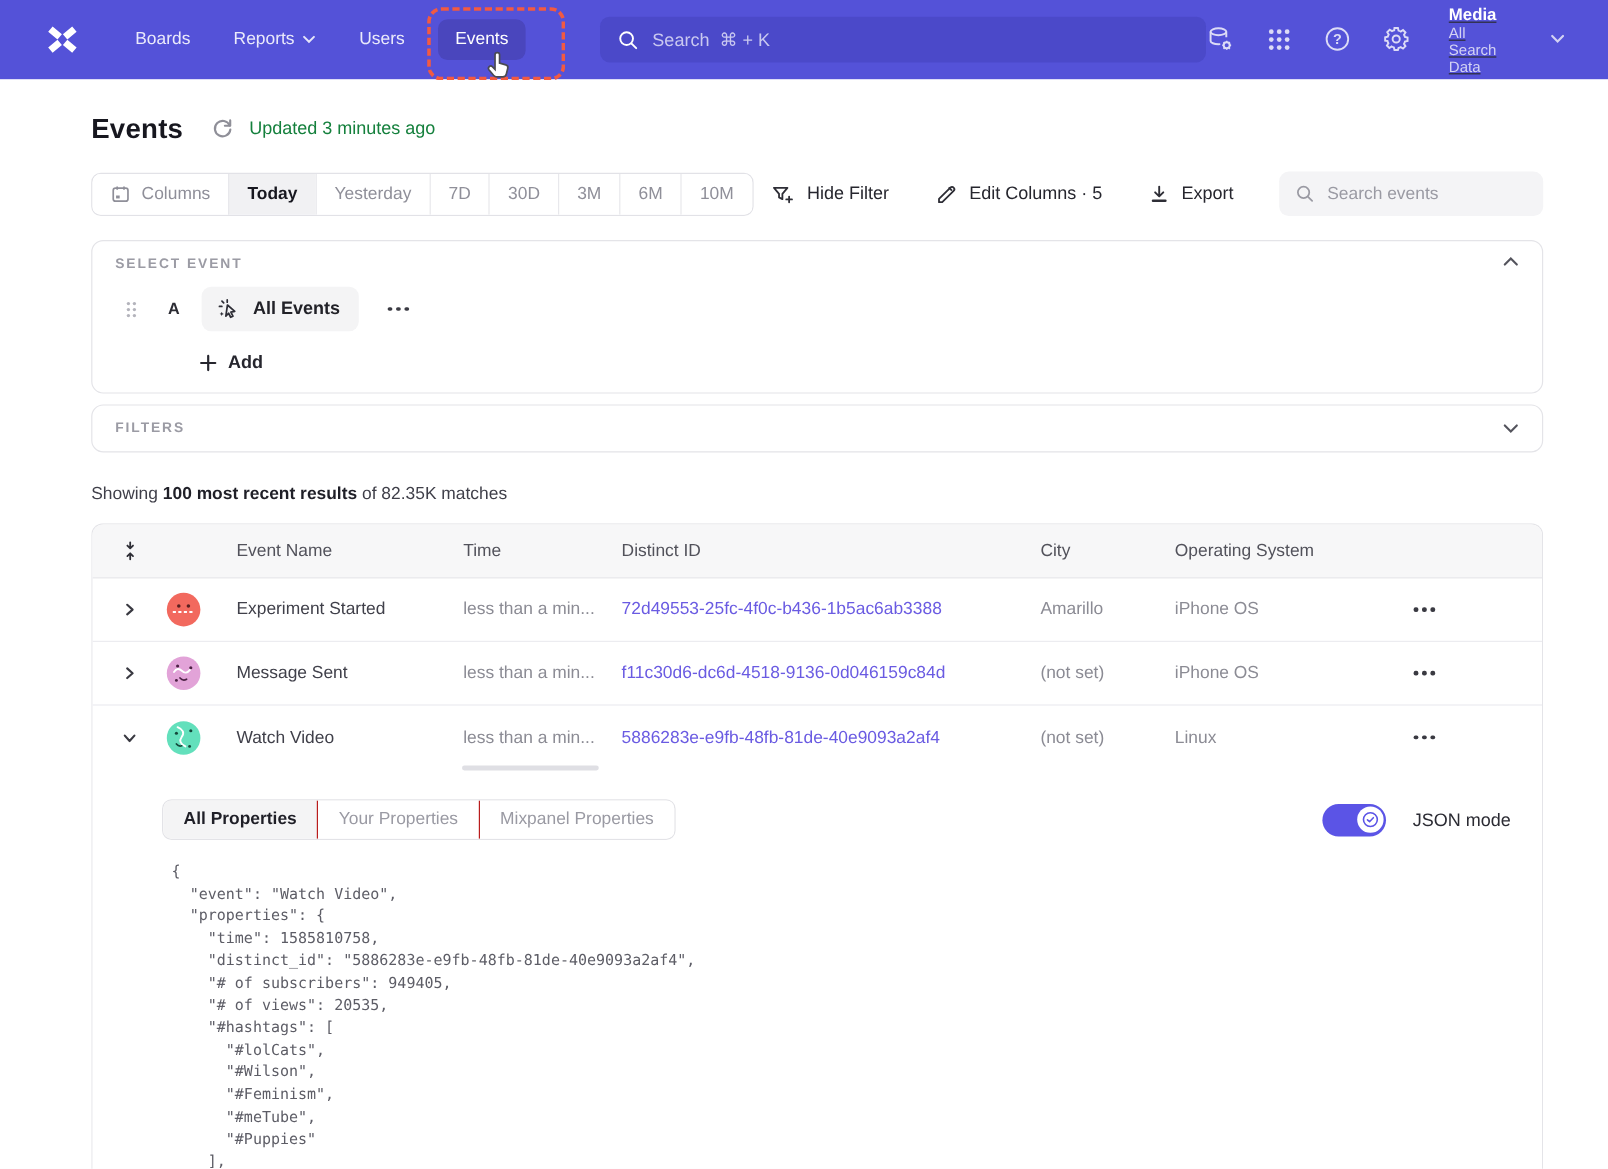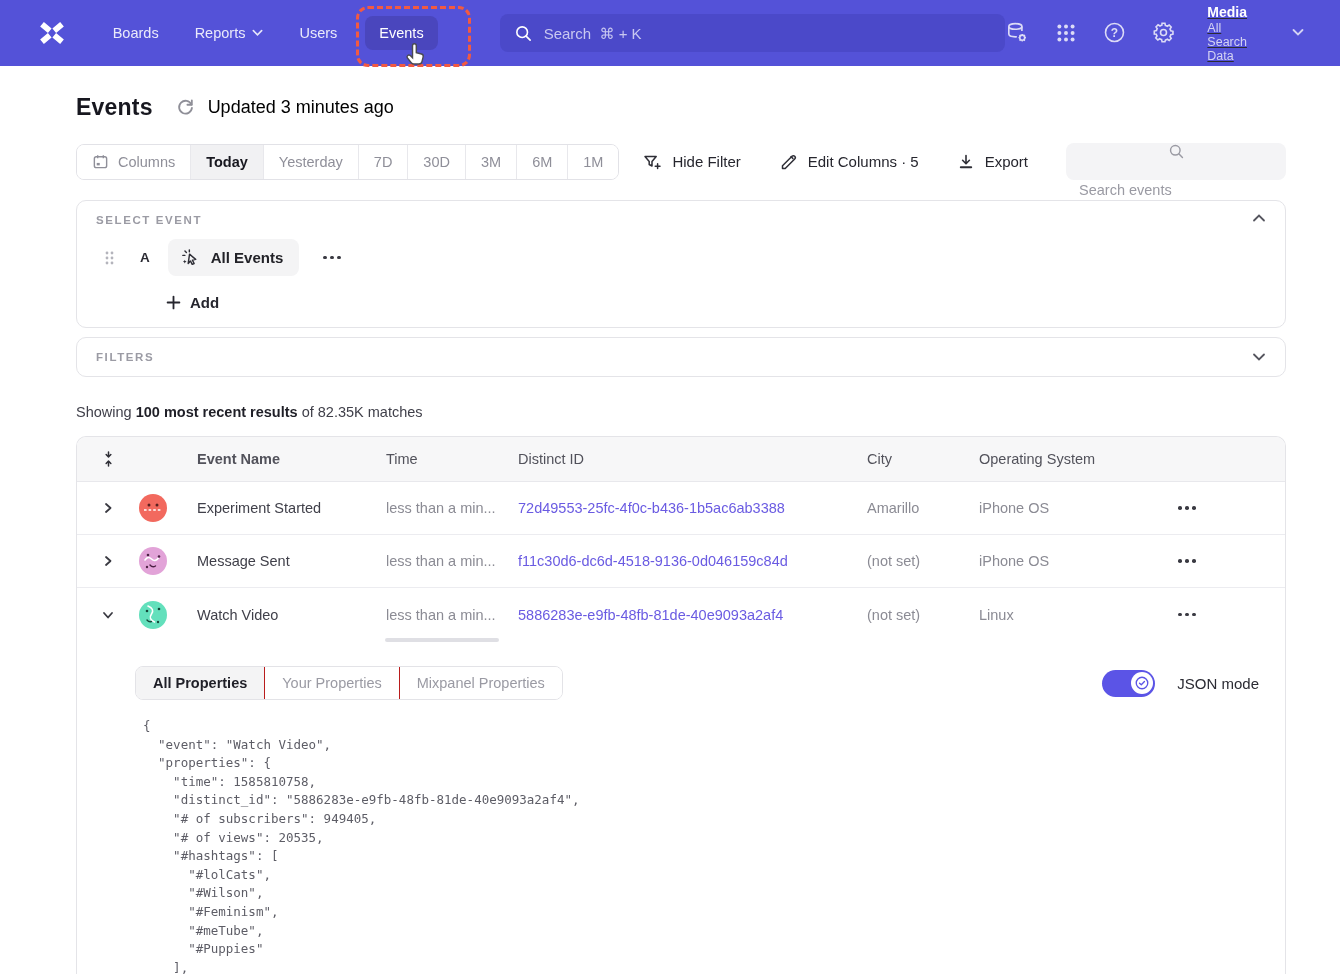--- a/index.html
+++ b/index.html
@@ -22,33 +22,33 @@
   .nav-icon-btn { color:#dcdbf6; display:flex; cursor:pointer; }
   .project-sel { display:flex; align-items:center; gap:28px; cursor:pointer; margin-left:6px;text-decoration:underline; }
   .project-name { color:#fff; font-size:14px; font-weight:700; line-height:1.35; }
   .project-scope { color:#d4d3f3; font-size:12.5px; font-weight:500; }
 
   
   .main { padding:28px 54px 0 76px; }
   .title-row { display:flex; align-items:center; gap:13px; }
   .page-title { font-size:23px; font-weight:700; color:#17171f; letter-spacing:.2px; }
   .refresh-btn { color:#8f8f98; display:flex; cursor:pointer; margin-left:10px; }
-  .updated-text { color:#000000; font-size:18px; }
+  .updated-text { color:#15803d; font-size:15px; }
 
   .controls-row { margin-top:22px; display:flex; align-items:center; justify-content:space-between; }
   .seg-control { display:inline-flex; border:1px solid #e2e2e7; border-radius:8px; overflow:hidden; height:36px; }
   .seg { display:flex; align-items:center; gap:9px; padding:0 15px; font-size:14.5px; color:#8f8f99; cursor:pointer; border-left:1px solid #e8e8ec; background:#fff; white-space:nowrap; }
   .seg:first-child { border-left:0; }
   .seg.selected { background:#f1f1f3; color:#17171f; font-weight:700; }
   .seg .ico { display:flex; color:#8f8f99; }
 
   .toolbar { display:flex; align-items:center; gap:38px; }
   .tool-btn { display:flex; align-items:center; gap:10px; font-size:15px; color:#26262e; font-weight:500; cursor:pointer; white-space:nowrap; }
   .tool-btn .ico { display:flex; color:#2e2e36; }
-  .mini-search { width:220px; height:37px; background:#f4f4f6; border-radius:8px; display:flex; align-items:center; gap:22px; padding:0 13px;flex-direction:column; }
+  .mini-search { width:220px; height:37px; background:#f4f4f6; border-radius:8px; display:flex; align-items:center; gap:10px; padding:0 13px; }
   .mini-search input { border:0; outline:0; background:transparent; font-size:14.5px; width:100%; color:#3a3a42; font-family:"Liberation Sans",sans-serif; }
   .mini-search input::placeholder { color:#9a9aa3; }
 
   .card { border:1px solid #e4e4e8; border-radius:10px; margin-top:20px; padding:13px 19px 16px; position:relative; }
   .card.filters-card { margin-top:9px; padding:13px 19px; display:flex; align-items:center; justify-content:space-between; cursor:pointer; }
   .panel-label { font-size:11.5px; letter-spacing:1.6px; color:#9b9ba4; font-weight:600; }
   .panel-chevron { position:absolute; right:19px; top:12px; color:#55555e; cursor:pointer; display:flex; }
   .filters-card .panel-chevron { position:static; }
   .event-row { display:flex; align-items:center; margin-top:13px; }
   .drag-handle { color:#b4b4bc; display:flex; cursor:grab; margin-left:8px; }
@@ -59,21 +59,21 @@
   .more-dots i { width:3.5px; height:3.5px; border-radius:50%; background:#3a3a42; }
   .add-btn { display:flex; align-items:center; gap:9px; margin:18px 0 0 70px; font-size:15px; font-weight:600; color:#26262e; cursor:pointer; width:max-content; }
 
   .results-line { margin-top:27px; font-size:14.5px; color:#3f3f49; }
   .results-line b { color:#1f1f27; font-weight:700; }
 
   
   .table-card { margin-top:16px; border:1px solid #e4e4e8; border-bottom:0; border-radius:10px 10px 0 0; height:542px; position:relative; overflow:hidden; }
   .tgrid { display:grid; grid-template-columns:62px 42px 205px 132px 349px 112px 178px 60px 1fr; align-items:center; }
   .thead { height:45px; background:#f7f7f8; border-bottom:1px solid #e8e8ec; color:#52525b; font-size:14.5px; }
-  .th-name { padding-left:16px;font-weight:bold; }
+  .th-name { padding-left:16px; }
   .trow { height:53px; border-bottom:1px solid #ececf0; cursor:pointer; font-size:14.5px; }
   .cell-icon { display:flex; justify-content:center; color:#3a3a42; }
   .avatar { width:28px; height:28px; border-radius:50%; position:relative; }
   .row-name { padding-left:16px; color:#40404a; }
   .row-time { color:#8b8b94; }
   .row-id { color:#6a5be2; cursor:pointer; }
   .row-dim { color:#8b8b94; }
   .hscroll-thumb { position:absolute; left:308px; top:201px; width:114px; height:4px; border-radius:2px; background:#dfdfe4; cursor:pointer; }
 
   
@@ -218,21 +218,21 @@
       <div class="seg">
           <span>30D</span>
         </div>
       <div class="seg">
           <span>3M</span>
         </div>
       <div class="seg">
           <span>6M</span>
         </div>
       <div class="seg">
-          <span>1M</span>
+          <span>10M</span>
         </div>
     </div>
 
     <div class="toolbar">
       <div class="tool-btn">
         <span class="ico">
             <svg width="20" height="20" viewBox="0 0 20 20" fill="none" stroke="currentColor" stroke-width="1.5" stroke-linejoin="round">
               <path d="M3 4.5h11.2L10 9.5v4.5l-2.8-1.5V9.5L3 4.5Z"></path>
               <path d="M15.6 11.8v4.8 M13.2 14.2h4.8" stroke-linecap="round"></path>
             </svg>

